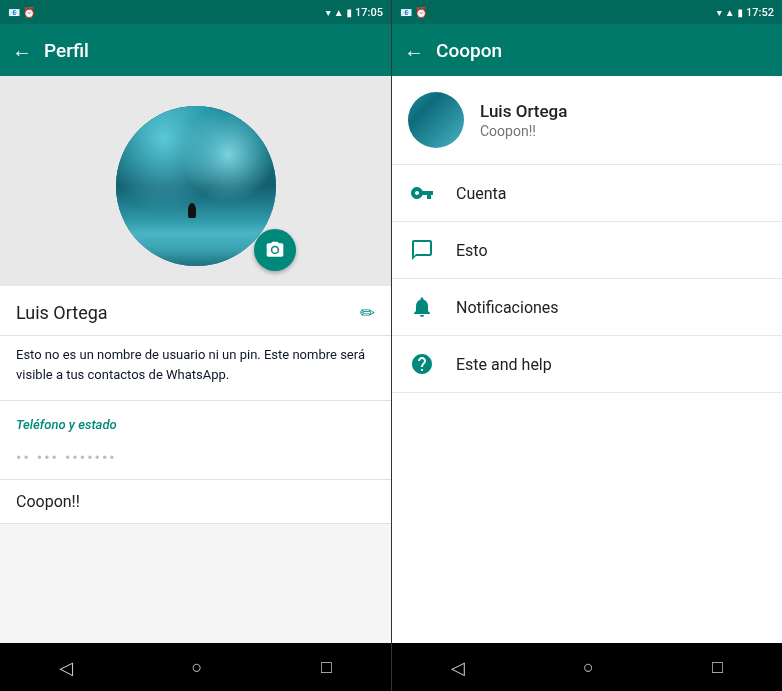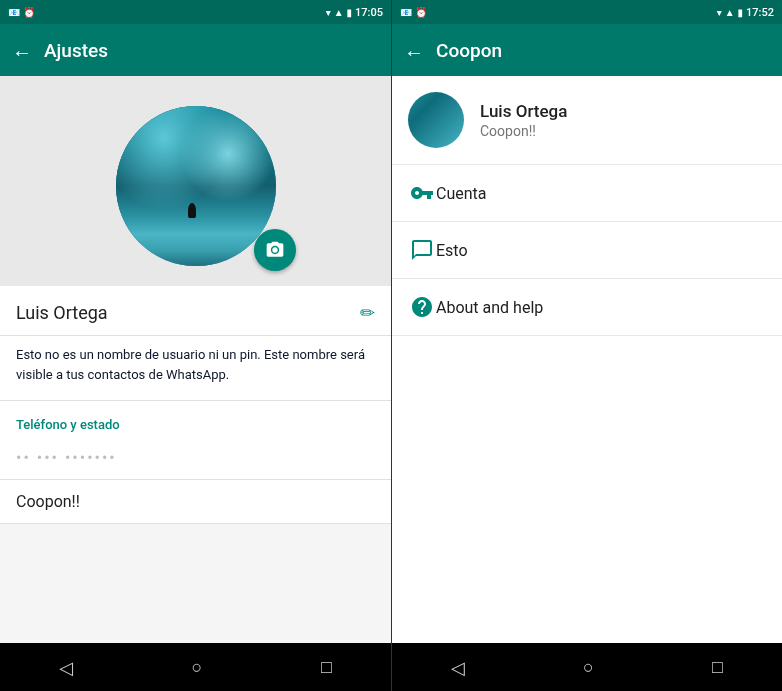--- a/index.html
+++ b/index.html
@@ -189,20 +189,21 @@
       color: #0f172a;
       line-height: 1.4;
     }
 
     .section-label {
       padding: 16px 16px 4px;
       color: #00897b;
       font-size: 13px;
       font-weight: 500;
       background: #fff;
+      font-style: italic;
     }
 
     .profile-field {
       background: #fff;
       padding: 12px 16px;
       border-bottom: 1px solid #e0e0e0;
     }
 
     .profile-field-value {
       font-size: 16px;
@@ -264,20 +265,21 @@
     .user-status {
       font-size: 14px;
       color: #757575;
     }
 
     .menu-item {
       background: #fff;
       padding: 16px 16px;
       display: flex;
       align-items: center;
+      gap: 20px;
       border-bottom: 1px solid #e8e8e8;
       cursor: pointer;
     }
 
     .menu-icon {
       width: 28px;
       display: flex;
       justify-content: center;
       align-items: center;
       color: #00897b;
@@ -310,21 +312,21 @@
     <div class="status-bar-icons">
       <span class="status-bar-icon">▾</span>
       <span class="status-bar-icon">▲</span>
       <span class="status-bar-icon">▮</span>
       <span class="status-bar-time">17:05</span>
     </div>
   </div>
 
   <div class="toolbar">
     <span class="toolbar-back">←</span>
-    <span class="toolbar-title">Ajustes</span>
+    <span class="toolbar-title">Perfil</span>
   </div>
 
   <div class="content">
 
     <div class="profile-photo-section">
       <div class="profile-photo-circle">
         <div class="profile-photo-img">
           <div class="wave-bg"></div>
           <div class="surfer-figure"></div>
         </div>
@@ -409,29 +411,37 @@
 
     <div class="menu-item">
       <div class="menu-icon">
         <svg class="svg-icon" viewBox="0 0 24 24">
           <path d="M20 2H4c-1.1 0-2 .9-2 2v18l4-4h14c1.1 0 2-.9 2-2V4c0-1.1-.9-2-2-2zm0 14H6l-2 2V4h16v12z"></path>
         </svg>
       </div>
       <span class="menu-label">Esto</span>
     </div>
 
+    <div class="menu-item">
+      <div class="menu-icon">
+        <svg class="svg-icon" viewBox="0 0 24 24">
+          <path d="M12 22c1.1 0 2-.9 2-2h-4c0 1.1.9 2 2 2zm6-6V11c0-3.07-1.64-5.64-4.5-6.32V4c0-.83-.67-1.5-1.5-1.5s-1.5.67-1.5 1.5v.68C7.63 5.36 6 7.92 6 11v5l-2 2v1h16v-1l-2-2z"></path>
+        </svg>
+      </div>
+      <span class="menu-label">Notificaciones</span>
+    </div>
 
 
     <div class="menu-item">
       <div class="menu-icon">
         <svg class="svg-icon" viewBox="0 0 24 24">
           <path d="M12 2C6.48 2 2 6.48 2 12s4.48 10 10 10 10-4.48 10-10S17.52 2 12 2zm1 17h-2v-2h2v2zm2.07-7.75l-.9.92C13.45 12.9 13 13.5 13 15h-2v-.5c0-1.1.45-2.1 1.17-2.83l1.24-1.26c.37-.36.59-.86.59-1.41 0-1.1-.9-2-2-2s-2 .9-2 2H8c0-2.21 1.79-4 4-4s4 1.79 4 4c0 .88-.36 1.68-.93 2.25z"></path>
         </svg>
       </div>
-      <span class="menu-label">About and help</span>
+      <span class="menu-label">Este and help</span>
     </div>
 
 
   </div>
 
   <div class="nav-bar">
     <span class="nav-btn">◁</span>
     <span class="nav-btn">○</span>
     <span class="nav-btn">□</span>
   </div>

